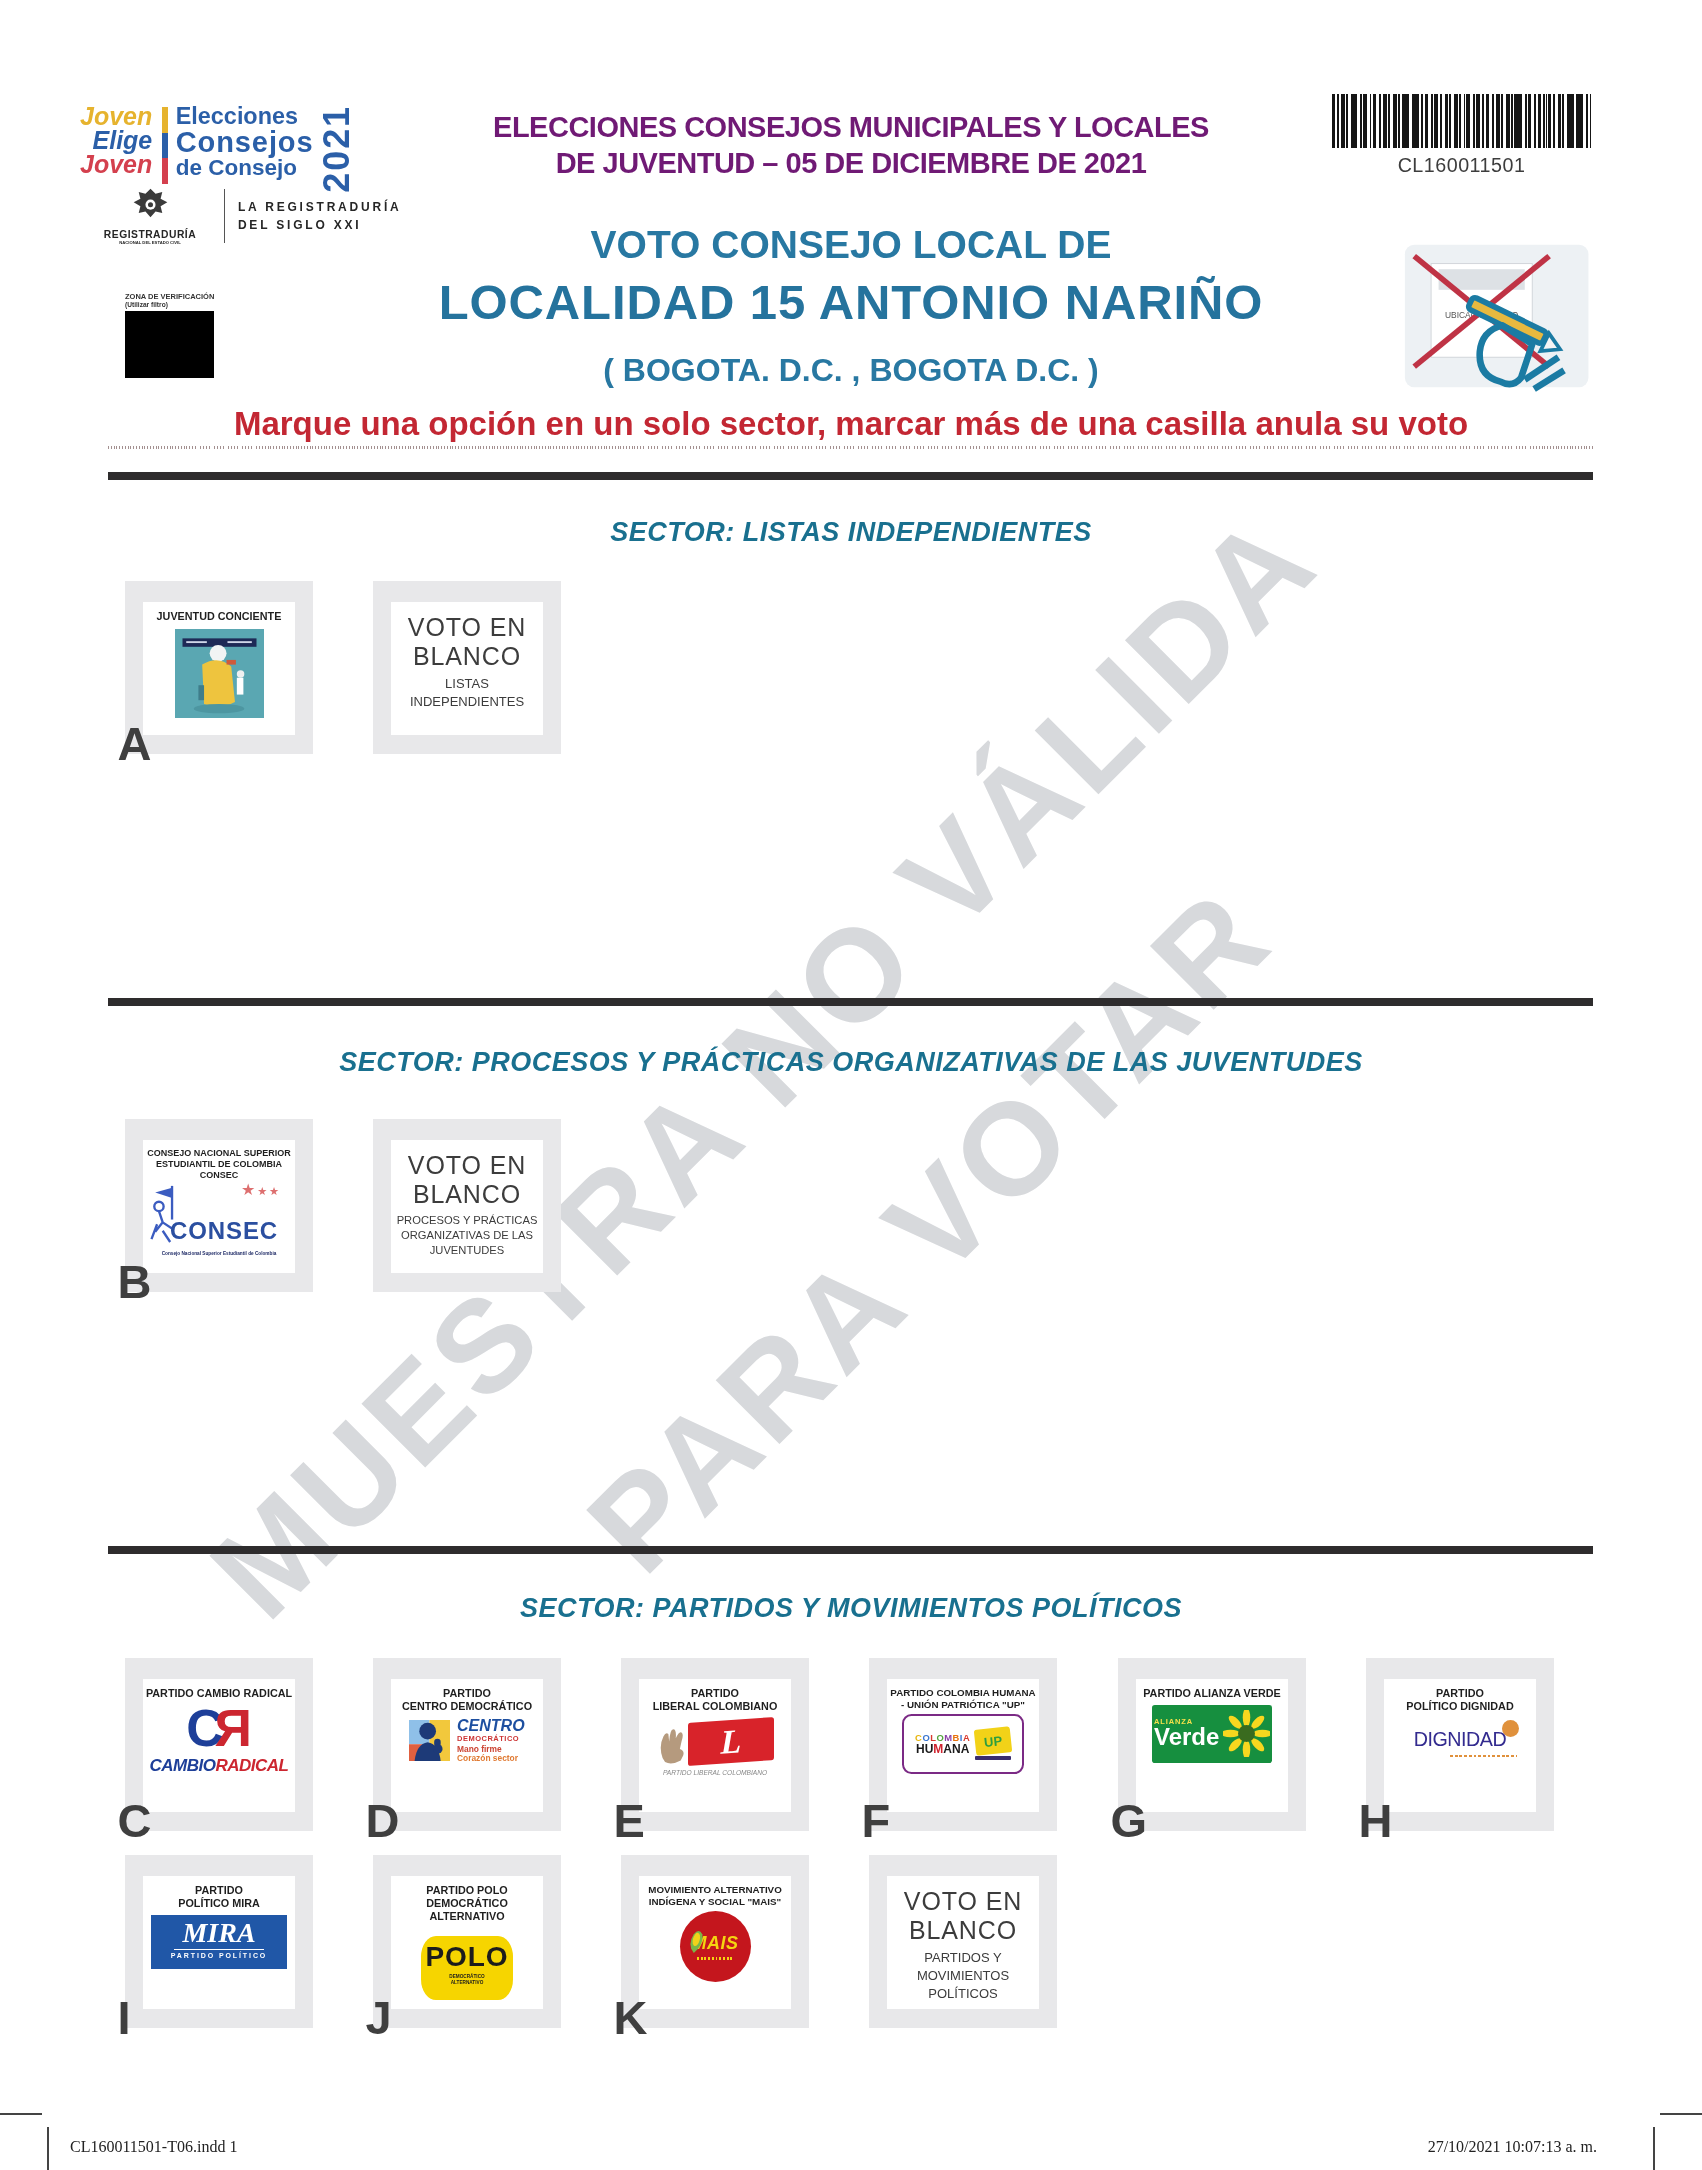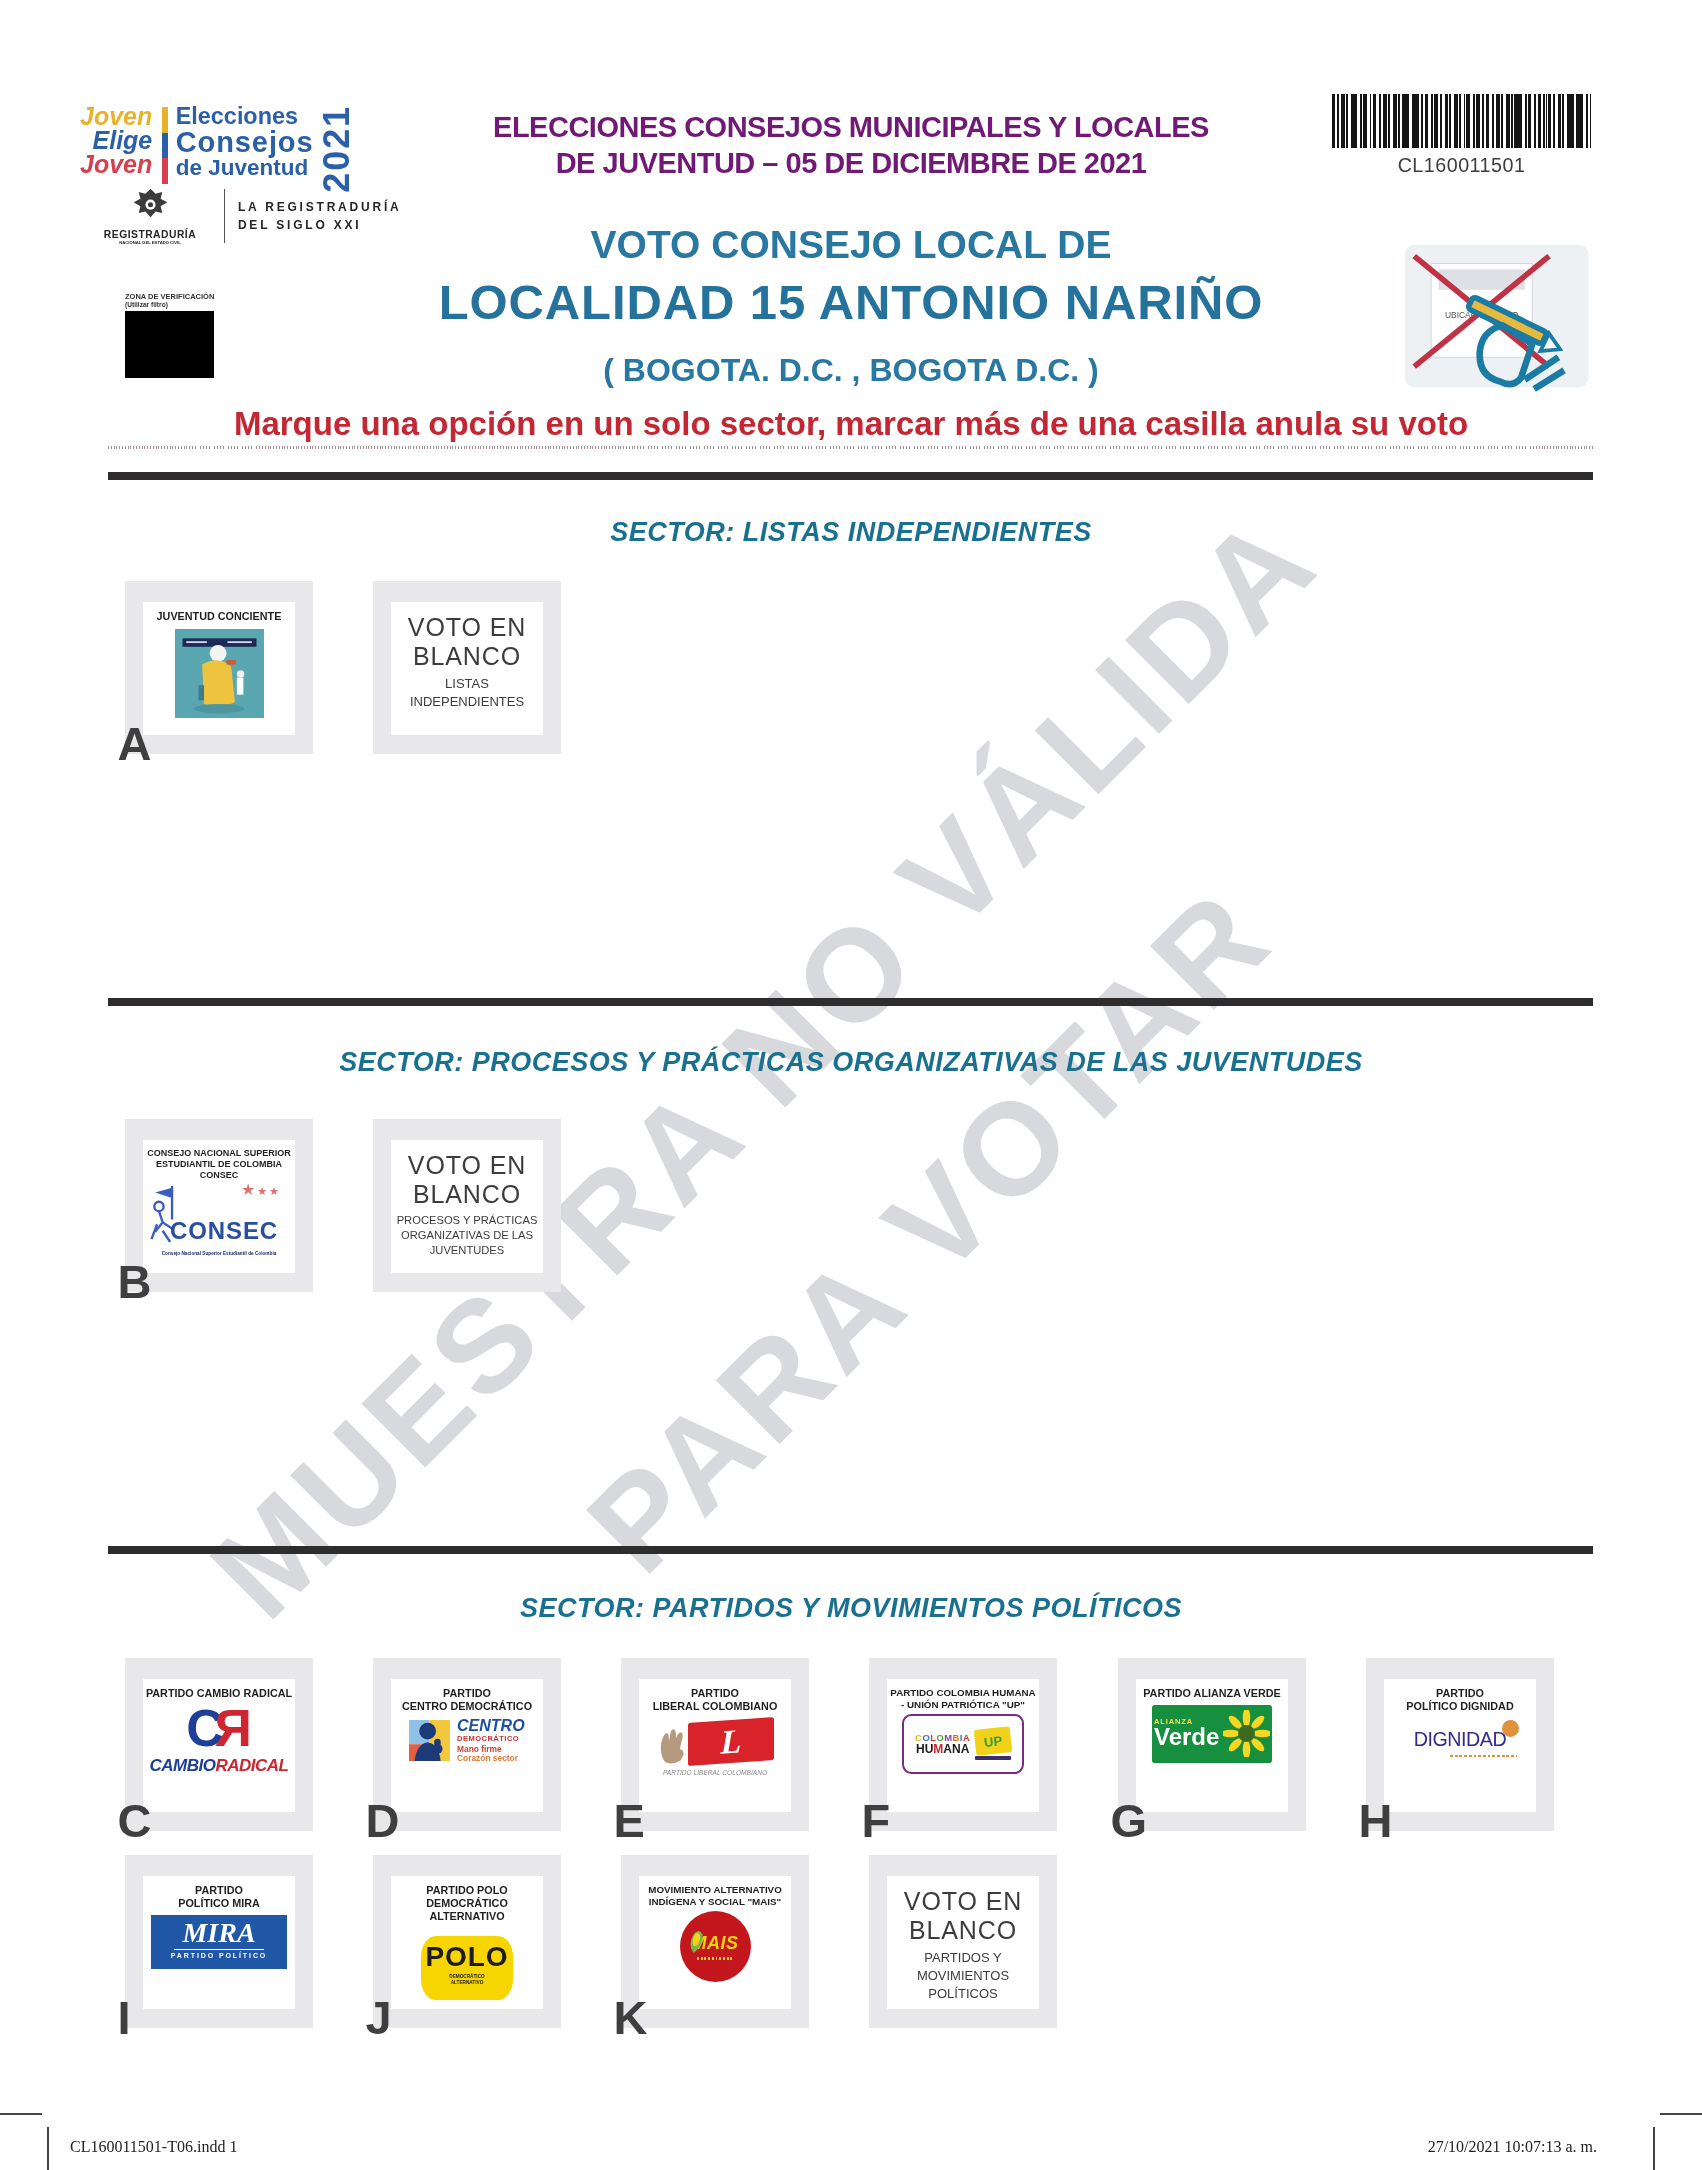--- a/index.html
+++ b/index.html
@@ -167,21 +167,21 @@
       <div class="j3">Joven</div>
     </div>
     <div class="bar">
         <i></i>
         <i></i>
         <i></i>
       </div>
     <div class="right">
       <div class="e1">Elecciones</div>
       <div class="e2">Consejos</div>
-      <div class="e3">de Juventud</div>
+      <div class="e3">de Consejo</div>
     </div>
     <div class="year">2021</div>
   </div>
 
   <div class="layer reg-row">
     <div class="reg-left">
       <svg width="37" height="37" viewBox="0 0 44 44">
         <path d="M22 2 l6 6 8-2 -2 8 8 4 -8 5 2 8 -8-2 -6 7 -6-7 -8 2 2-8 -8-5 8-4 -2-8 8 2 z" fill="#3b3b3b"></path>
         <circle cx="22" cy="21" r="6" fill="#fff"></circle>
         <circle cx="22" cy="21" r="3" fill="#3b3b3b"></circle>

